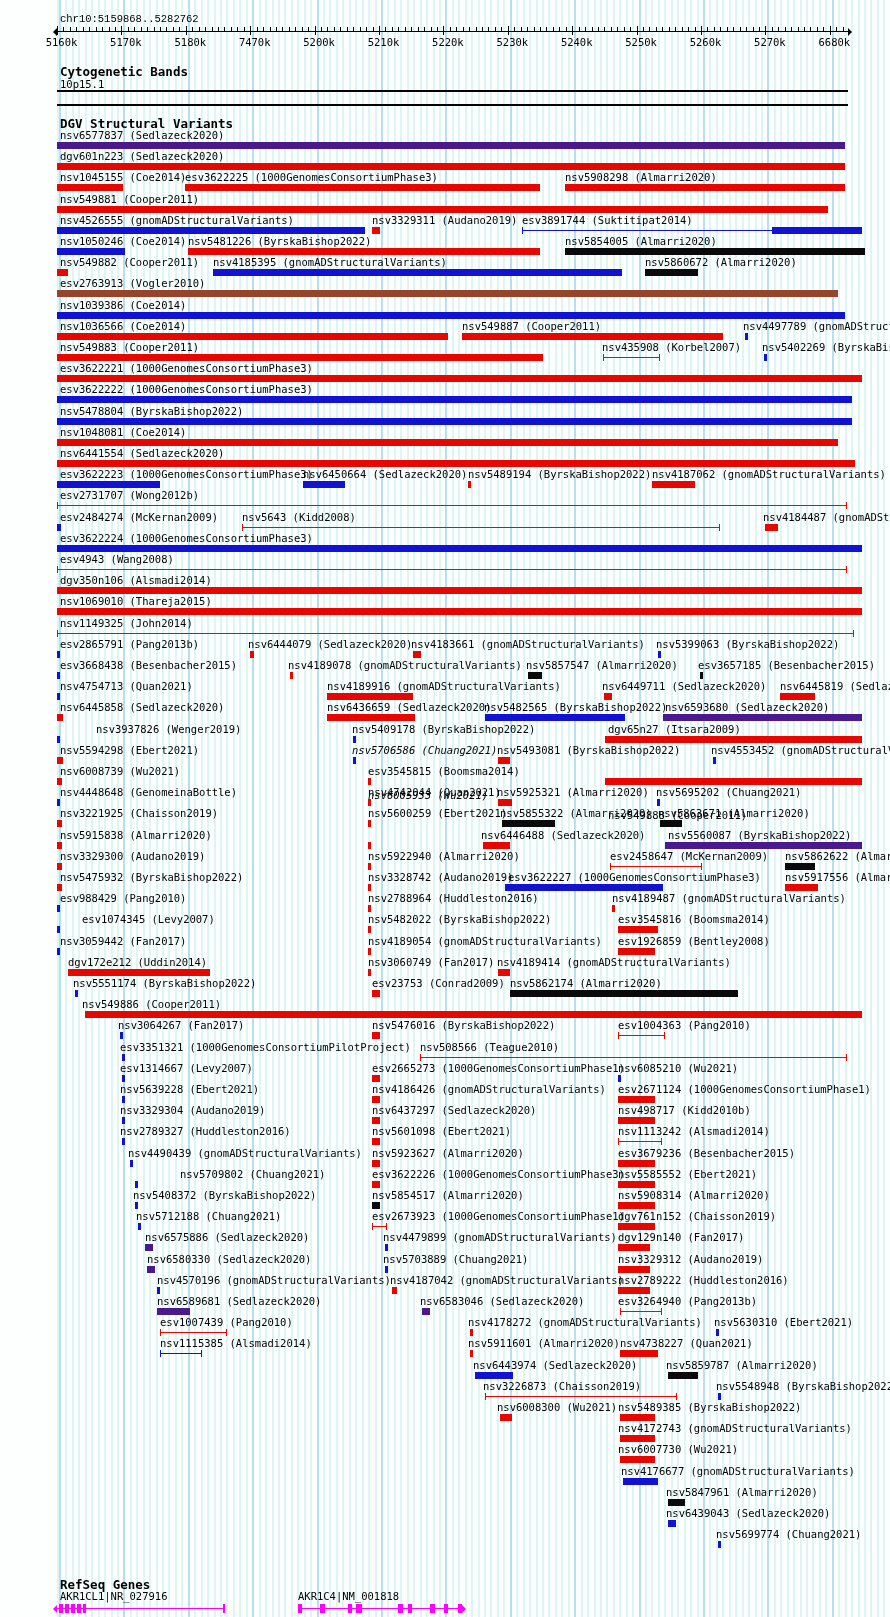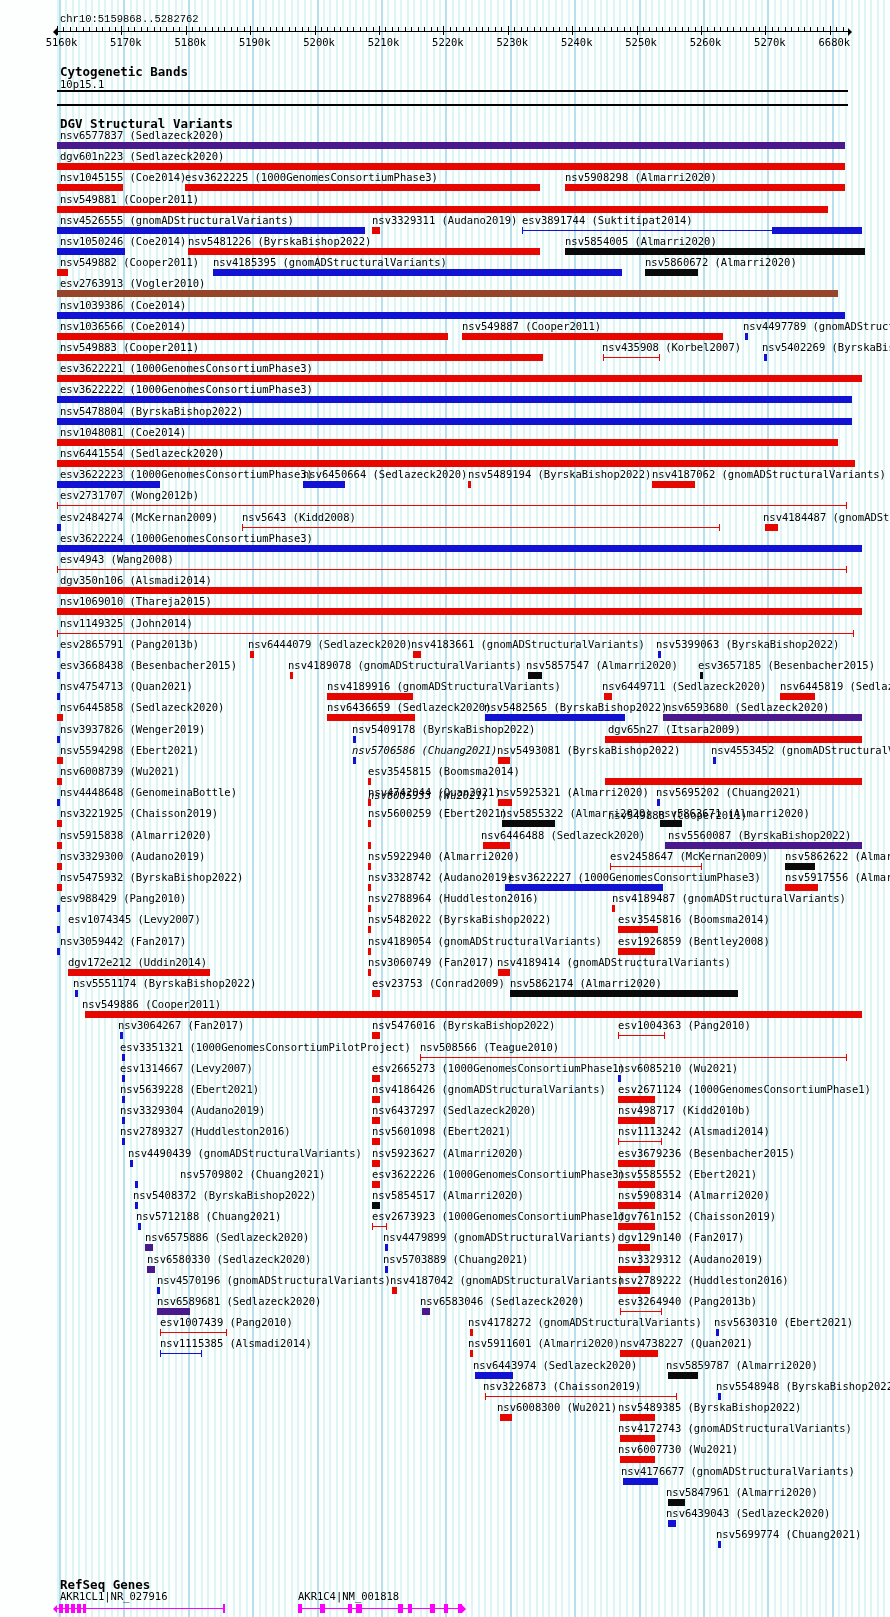--- a/index.html
+++ b/index.html
@@ -47,21 +47,21 @@
   <div class="abs" style="left:60px;top:13px;font-family:Liberation Mono, monospace;">chr10:5159868..5282762</div>
   <div class="ruler-minor" style="left:57px;top:27px;width:791px;"></div>
   <div class="ruler-major" style="left:57px;top:26px;width:791px;"></div>
   <div class="ruler-base" style="left:57px;top:31px;width:791px;"></div>
   <div class="arr left" style="left:49px;top:28px;"></div>
   <div class="arr right" style="left:848px;top:28px;"></div>
   <div id="ruler-labels">
       <div class="abs" style="left: 41.5px; top: 36px; width: 40px; text-align: center;">5160k</div>
       <div class="abs" style="left: 105.9px; top: 36px; width: 40px; text-align: center;">5170k</div>
       <div class="abs" style="left: 170.3px; top: 36px; width: 40px; text-align: center;">5180k</div>
-      <div class="abs" style="left: 234.7px; top: 36px; width: 40px; text-align: center;">5190k</div>
+      <div class="abs" style="left: 234.7px; top: 36px; width: 40px; text-align: center;">7470k</div>
       <div class="abs" style="left: 299.1px; top: 36px; width: 40px; text-align: center;">5200k</div>
       <div class="abs" style="left: 363.5px; top: 36px; width: 40px; text-align: center;">5210k</div>
       <div class="abs" style="left: 427.9px; top: 36px; width: 40px; text-align: center;">5220k</div>
       <div class="abs" style="left: 492.3px; top: 36px; width: 40px; text-align: center;">5230k</div>
       <div class="abs" style="left: 556.7px; top: 36px; width: 40px; text-align: center;">5240k</div>
       <div class="abs" style="left: 621.1px; top: 36px; width: 40px; text-align: center;">5250k</div>
       <div class="abs" style="left: 685.5px; top: 36px; width: 40px; text-align: center;">5260k</div>
       <div class="abs" style="left: 749.9px; top: 36px; width: 40px; text-align: center;">5270k</div>
       <div class="abs" style="left: 814.3px; top: 36px; width: 40px; text-align: center;">6680k</div>
     </div>
@@ -180,21 +180,21 @@
       <div class="vlabel" style="left: 780px; top: 680.2px;">nsv6445819 (Sedlazeck2020)</div>
       <div class="shape bar" style="left: 780px; top: 693.2px; width: 35px; background: rgb(230, 7, 0);"></div>
       <div class="vlabel" style="left: 60px; top: 701.4px;">nsv6445858 (Sedlazeck2020)</div>
       <div class="shape bar" style="left: 57px; top: 714.4px; width: 6px; background: rgb(230, 7, 0);"></div>
       <div class="vlabel" style="left: 327px; top: 701.4px;">nsv6436659 (Sedlazeck2020)</div>
       <div class="shape bar" style="left: 327px; top: 714.4px; width: 88px; background: rgb(230, 7, 0);"></div>
       <div class="vlabel" style="left: 484px; top: 701.4px;">nsv5482565 (ByrskaBishop2022)</div>
       <div class="shape bar" style="left: 485px; top: 714.4px; width: 140px; background: rgb(18, 19, 210);"></div>
       <div class="vlabel" style="left: 665px; top: 701.4px;">nsv6593680 (Sedlazeck2020)</div>
       <div class="shape bar" style="left: 663px; top: 714.4px; width: 199px; background: rgb(74, 26, 140);"></div>
-      <div class="vlabel" style="left: 60px; top: 722.6px;">nsv3937826 (Wenger2019)</div>
+      <div class="vlabel" style="left: 60px; top: 722.6px; padding-left: 36px;">nsv3937826 (Wenger2019)</div>
       <div class="shape bar" style="left: 57px; top: 735.6px; width: 3px; background: rgb(18, 19, 210);"></div>
       <div class="vlabel" style="left: 352px; top: 722.6px;">nsv5409178 (ByrskaBishop2022)</div>
       <div class="shape bar" style="left: 353px; top: 735.6px; width: 3px; background: rgb(18, 19, 210);"></div>
       <div class="vlabel" style="left: 608px; top: 722.6px;">dgv65n27 (Itsara2009)</div>
       <div class="shape bar" style="left: 605px; top: 735.6px; width: 257px; background: rgb(230, 7, 0);"></div>
       <div class="vlabel" style="left: 60px; top: 743.8px;">nsv5594298 (Ebert2021)</div>
       <div class="shape bar" style="left: 57px; top: 756.8px; width: 6px; background: rgb(230, 7, 0);"></div>
       <div class="vlabel" style="left: 352px; top: 743.8px; font-style: italic;">nsv5706586 (Chuang2021)</div>
       <div class="shape bar" style="left: 353px; top: 756.8px; width: 3px; background: rgb(18, 19, 210);"></div>
       <div class="vlabel" style="left: 497px; top: 743.8px;">nsv5493081 (ByrskaBishop2022)</div>
@@ -246,21 +246,21 @@
       <div class="vlabel" style="left: 508px; top: 871px;">esv3622227 (1000GenomesConsortiumPhase3)</div>
       <div class="shape bar" style="left: 505px; top: 884px; width: 158px; background: rgb(18, 19, 210);"></div>
       <div class="vlabel" style="left: 785px; top: 871px;">nsv5917556 (Almarri2020)</div>
       <div class="shape bar" style="left: 785px; top: 884px; width: 33px; background: rgb(230, 7, 0);"></div>
       <div class="vlabel" style="left: 60px; top: 892.2px;">esv988429 (Pang2010)</div>
       <div class="shape bar" style="left: 57px; top: 905.2px; width: 3px; background: rgb(18, 19, 210);"></div>
       <div class="vlabel" style="left: 368px; top: 892.2px;">nsv2788964 (Huddleston2016)</div>
       <div class="shape bar" style="left: 368px; top: 905.2px; width: 3px; background: rgb(230, 7, 0);"></div>
       <div class="vlabel" style="left: 612px; top: 892.2px;">nsv4189487 (gnomADStructuralVariants)</div>
       <div class="shape bar" style="left: 612px; top: 905.2px; width: 3px; background: rgb(230, 7, 0);"></div>
-      <div class="vlabel" style="left: 56px; top: 913.4px; padding-left: 12px;">esv1074345 (Levy2007)</div>
+      <div class="vlabel" style="left: 70px; top: 913.4px; padding-left: 12px;">esv1074345 (Levy2007)</div>
       <div class="shape bar" style="left: 57px; top: 926.4px; width: 3px; background: rgb(18, 19, 210);"></div>
       <div class="vlabel" style="left: 368px; top: 913.4px;">nsv5482022 (ByrskaBishop2022)</div>
       <div class="shape bar" style="left: 368px; top: 926.4px; width: 3px; background: rgb(230, 7, 0);"></div>
       <div class="vlabel" style="left: 618px; top: 913.4px;">esv3545816 (Boomsma2014)</div>
       <div class="shape bar" style="left: 618px; top: 926.4px; width: 40px; background: rgb(230, 7, 0);"></div>
       <div class="vlabel" style="left: 60px; top: 934.6px;">nsv3059442 (Fan2017)</div>
       <div class="shape bar" style="left: 57px; top: 947.6px; width: 3px; background: rgb(18, 19, 210);"></div>
       <div class="vlabel" style="left: 368px; top: 934.6px;">nsv4189054 (gnomADStructuralVariants)</div>
       <div class="shape bar" style="left: 368px; top: 947.6px; width: 3px; background: rgb(230, 7, 0);"></div>
       <div class="vlabel" style="left: 618px; top: 934.6px;">esv1926859 (Bentley2008)</div>

